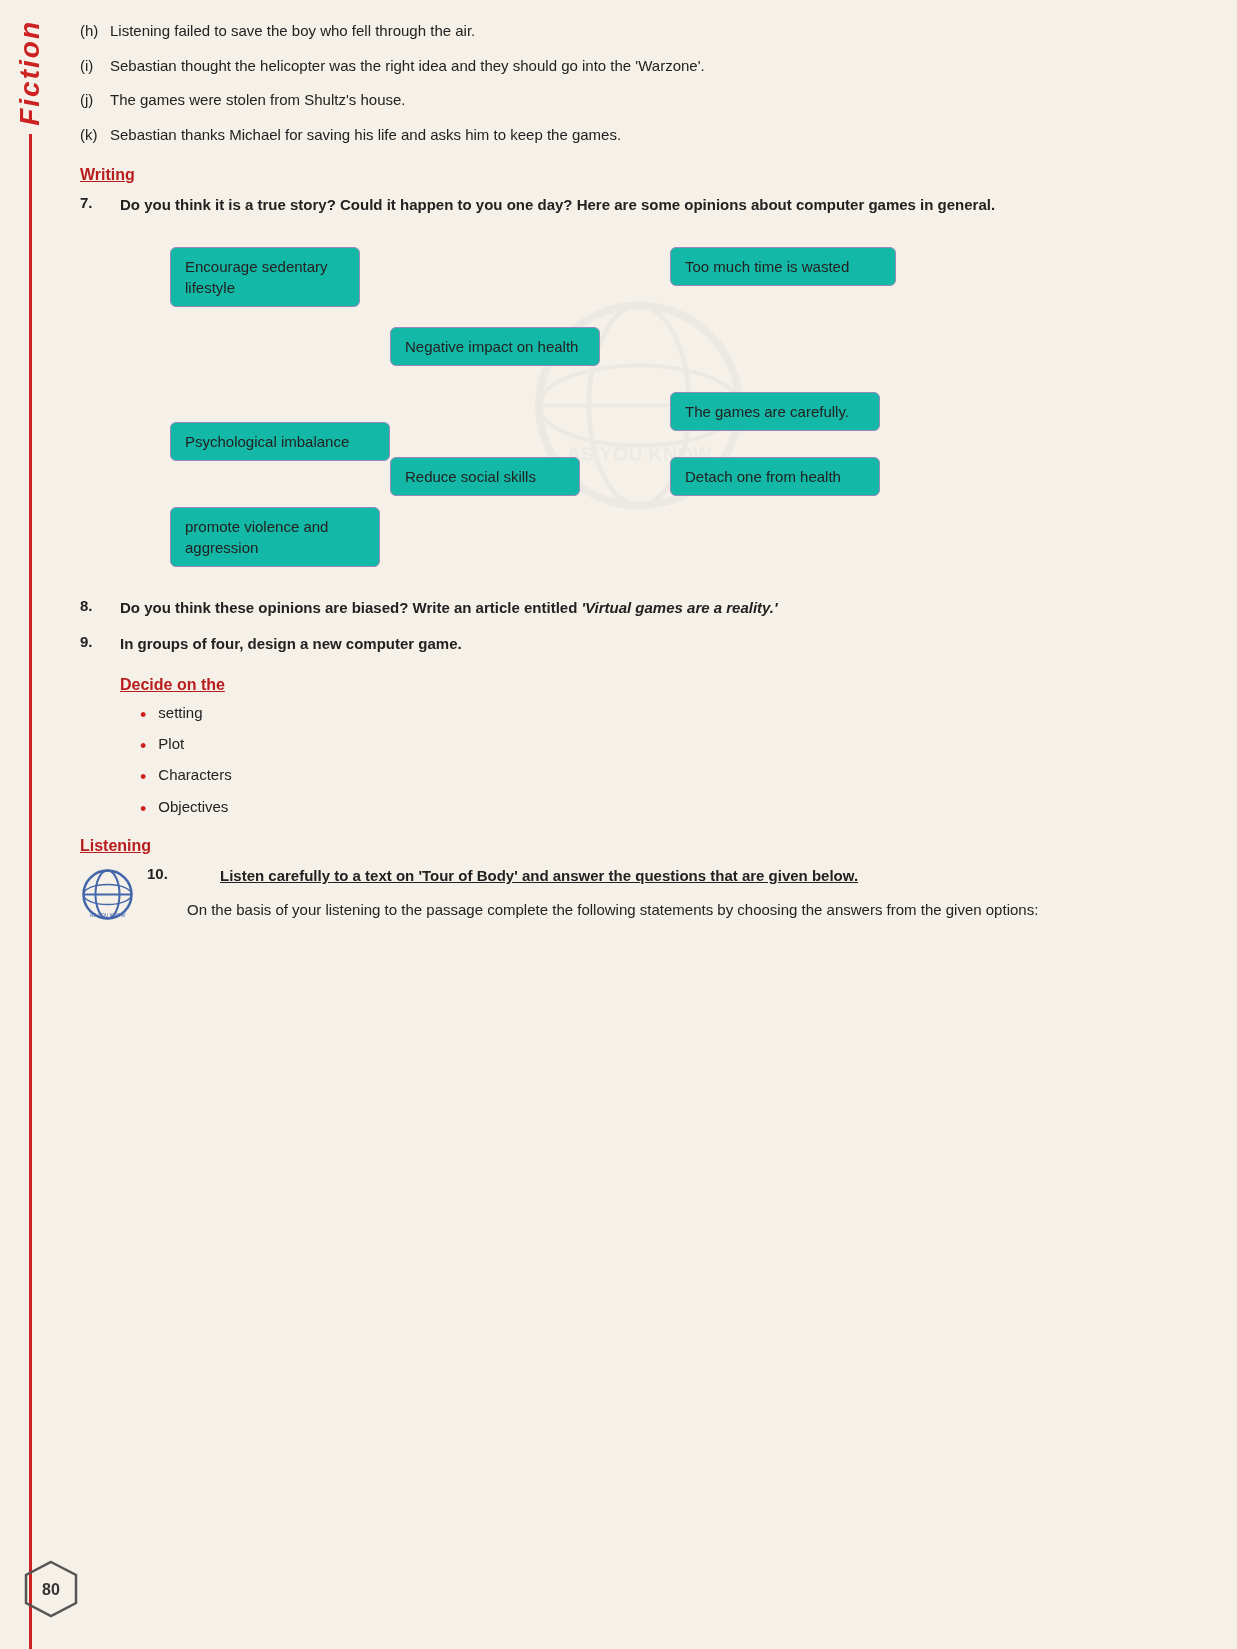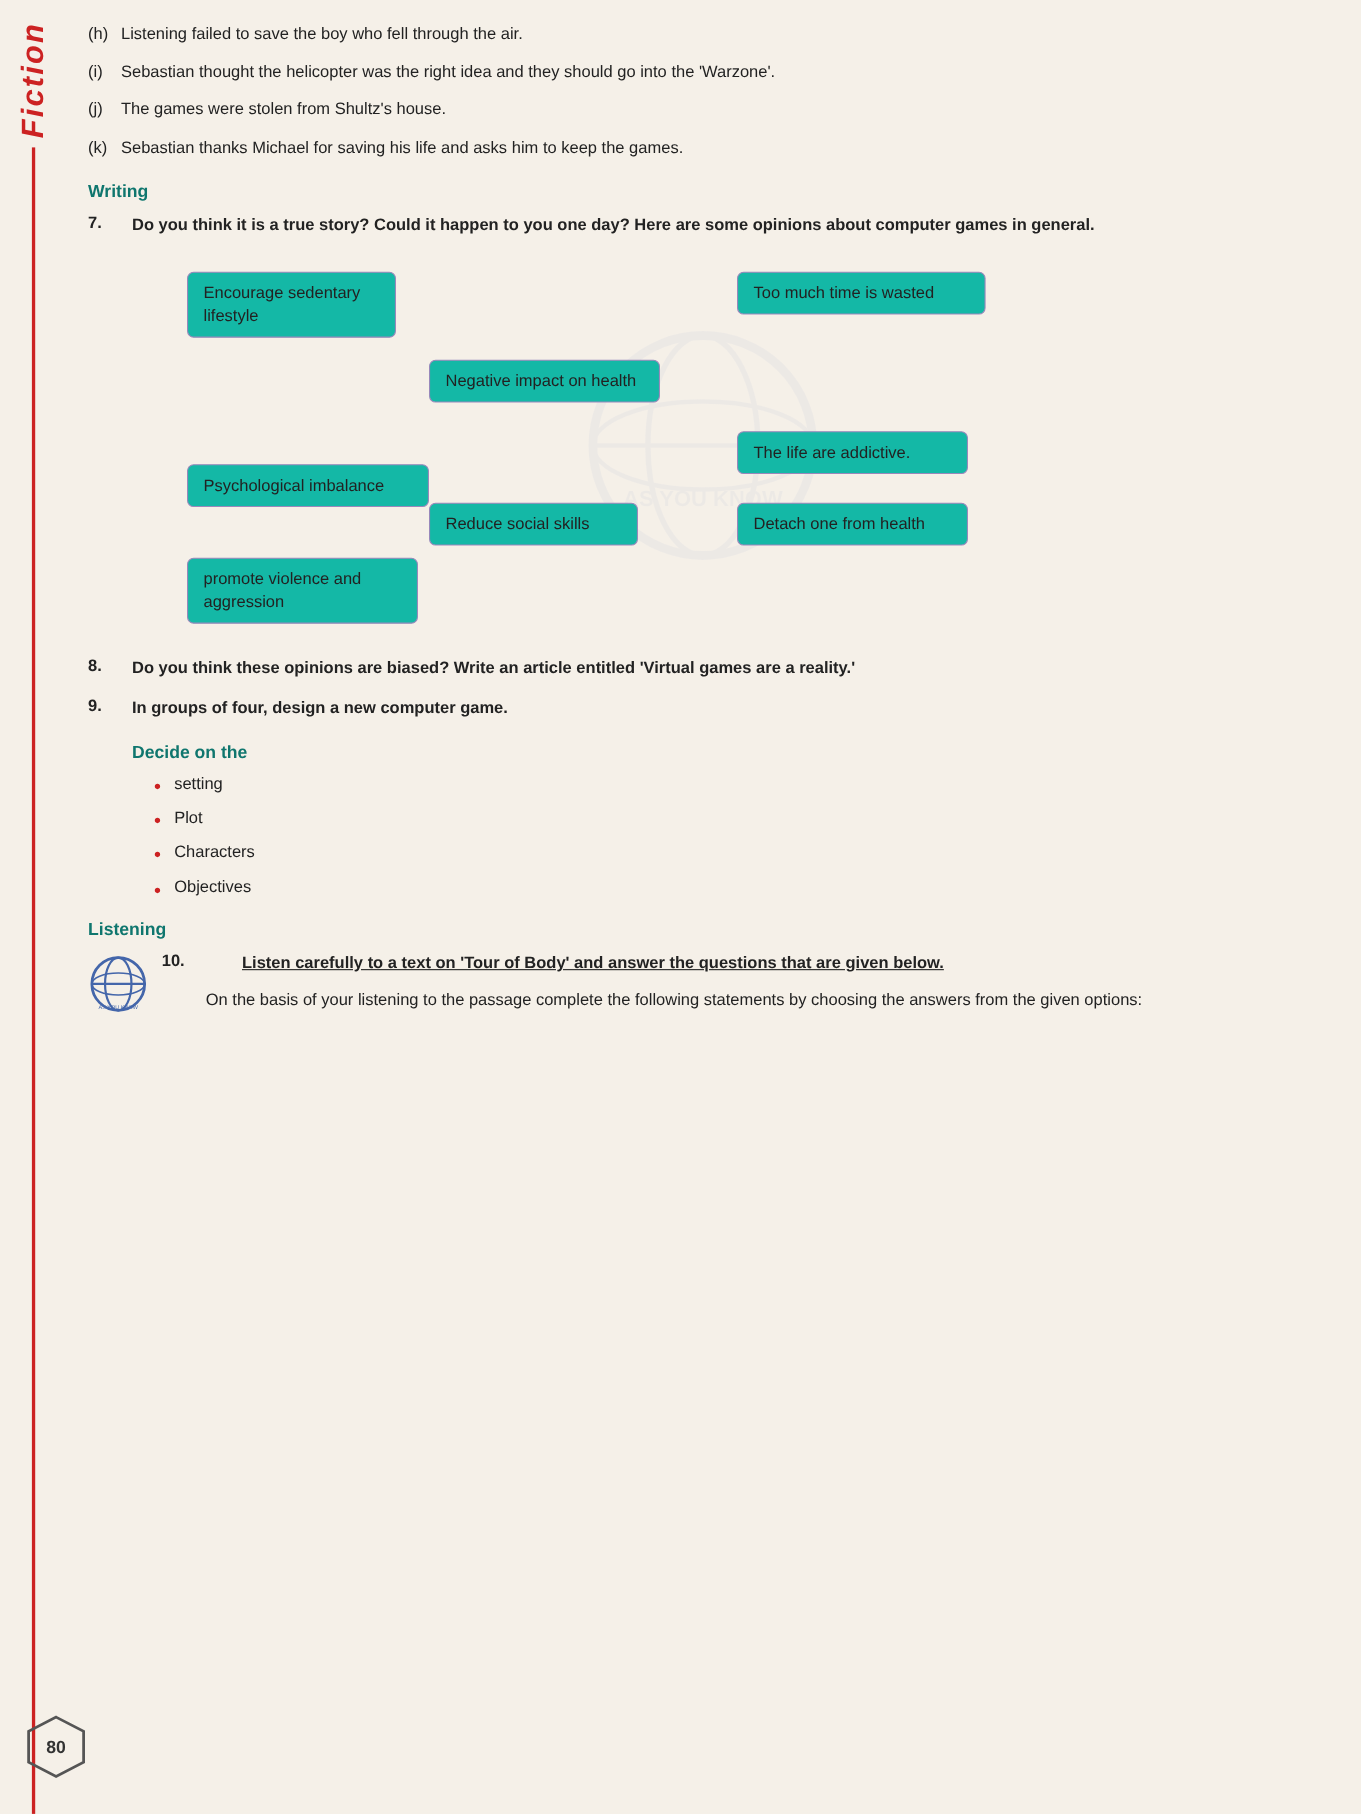--- a/index.html
+++ b/index.html
@@ -58,25 +58,26 @@
       min-width: 30px;
       font-size: 15px;
     }
 
     .list-text {
       flex: 1;
       font-size: 15px;
     }
 
     .section-heading {
-      color: #0f766e;
+      color: #b91c1c;
       font-weight: bold;
       font-size: 16px;
       margin-top: 20px;
       margin-bottom: 10px;
+      text-decoration: underline;
     }
 
     .question-row {
       display: flex;
       margin-bottom: 14px;
     }
 
     .question-num {
       min-width: 40px;
       font-weight: bold;
@@ -84,20 +85,21 @@
     }
 
     .question-text {
       flex: 1;
       font-size: 15px;
       font-weight: bold;
       line-height: 1.5;
     }
 
     .question-text .italic-part {
+      font-style: italic;
     }
 
     .opinions-box {
       position: relative;
       width: 100%;
       height: 340px;
       margin: 20px 0 20px 0;
       overflow: visible;
     }
 
@@ -230,21 +232,21 @@
         <line x1="20" y1="120" x2="220" y2="120" stroke="#8899cc" stroke-width="4"></line>
         <ellipse cx="120" cy="120" rx="100" ry="40" fill="none" stroke="#8899cc" stroke-width="4"></ellipse>
         <text x="120" y="175" text-anchor="middle" font-size="20" fill="#8899cc" font-weight="bold">AS YOU KNOW</text>
       </svg>
     </div>
 
     <div class="opinion-chip chip-sedentary">Encourage sedentary lifestyle</div>
     <div class="opinion-chip chip-time">Too much time is wasted</div>
     <div class="opinion-chip chip-health">Negative impact on health</div>
     <div class="opinion-chip chip-psych">Psychological imbalance</div>
-    <div class="opinion-chip chip-addictive">The life are addictive.</div>
+    <div class="opinion-chip chip-addictive">The games are carefully.</div>
     <div class="opinion-chip chip-reduce">Reduce social skills</div>
     <div class="opinion-chip chip-detach">Detach one from health</div>
     <div class="opinion-chip chip-violence">promote violence and aggression</div>
   </div>
 
   <div class="question-row">
     <span class="question-num">8.</span>
     <span class="question-text">
       <span>Do you think these opinions are biased? Write an article entitled </span><span class="italic-part">'Virtual games are a reality.'</span>
     </span>

